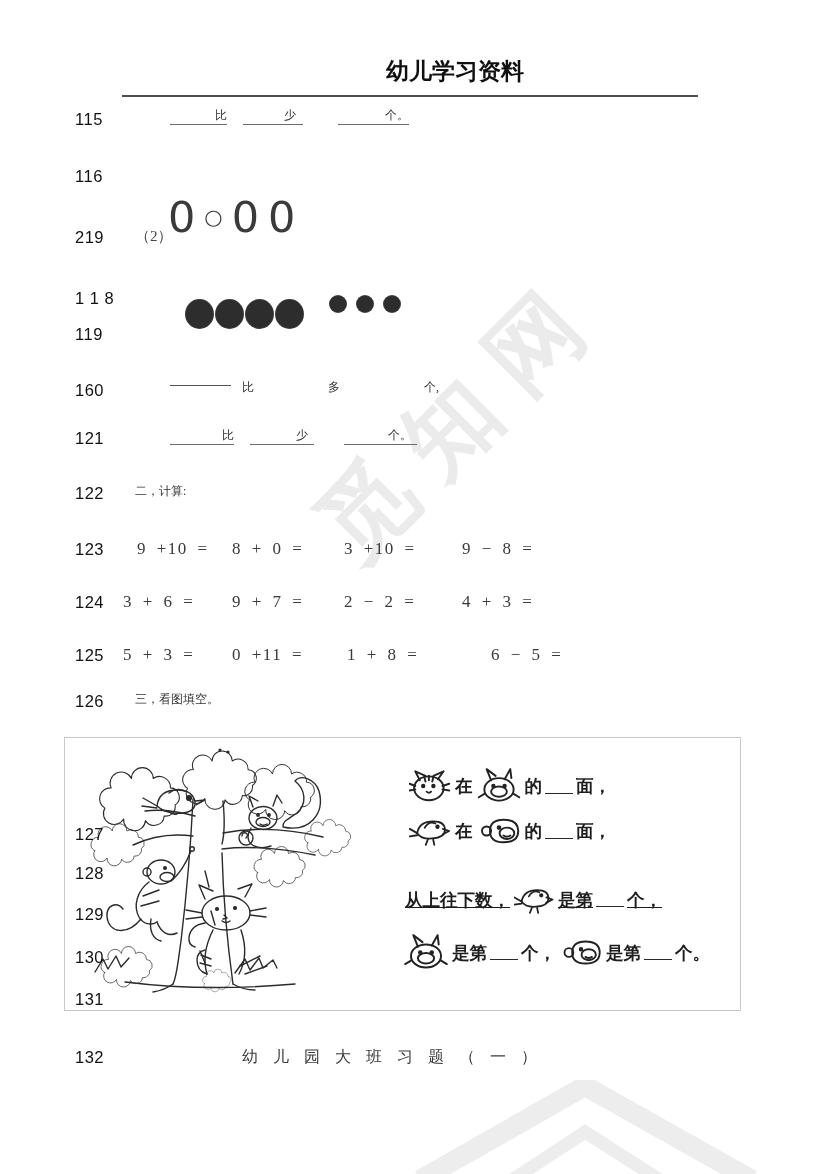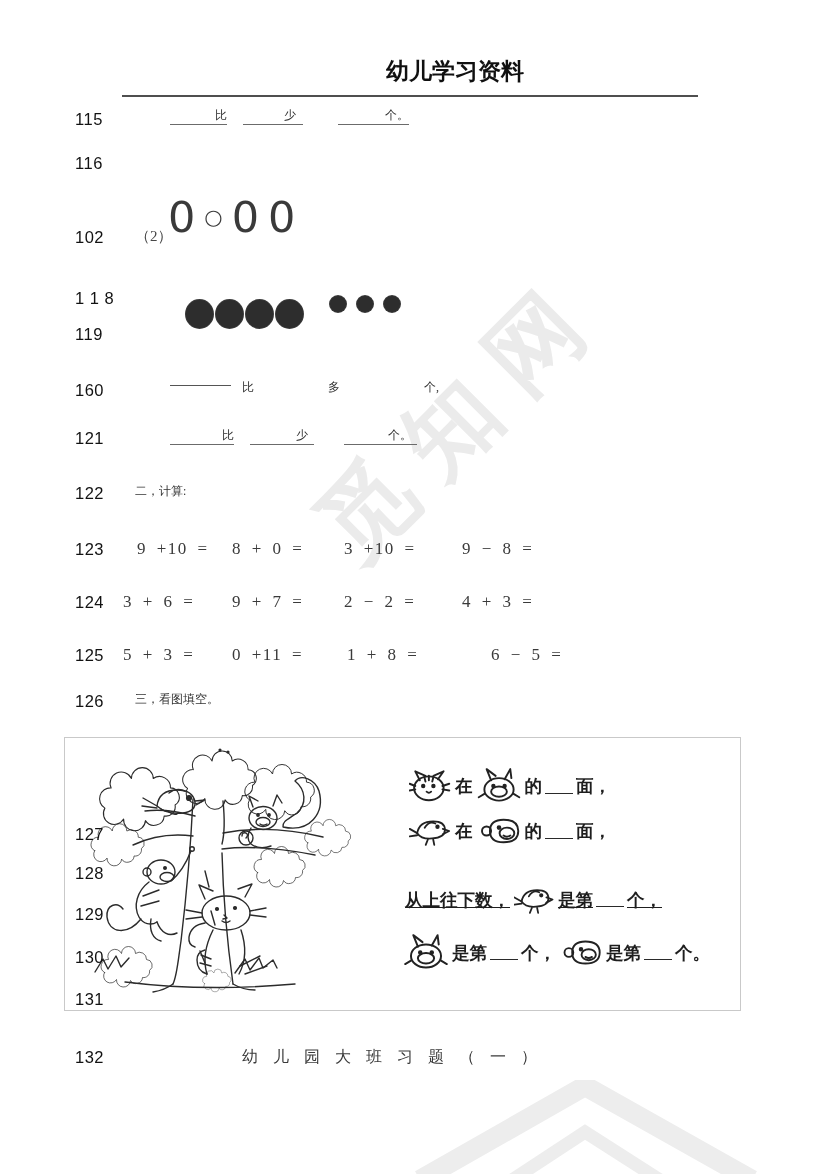--- a/index.html
+++ b/index.html
@@ -63,22 +63,22 @@
 
 <div class="page">
 
   <div class="wm">觅知网</div>
   <svg class="logo-svg" width="360" height="94" viewBox="0 0 360 94">
     <path d="M20,100 L185,6 L352,100" fill="none" stroke="#ededed" stroke-width="20"></path>
     <path d="M112,100 L185,52 L260,100" fill="none" stroke="#ededed" stroke-width="13"></path>
   </svg>
 
   <span class="ln" style="top:110px">115</span>
-  <span class="ln" style="top:154px">116</span>
-  <span class="ln" style="top:228px">102</span>
+  <span class="ln" style="top:167px">116</span>
+  <span class="ln" style="top:228px">219</span>
   <span class="ln" style="top:289px">1 1 8</span>
   <span class="ln" style="top:325px">119</span>
   <span class="ln" style="top:381px">160</span>
   <span class="ln" style="top:429px">121</span>
   <span class="ln" style="top:484px">122</span>
   <span class="ln" style="top:540px">123</span>
   <span class="ln" style="top:593px">124</span>
   <span class="ln" style="top:646px">125</span>
   <span class="ln" style="top:692px">126</span>
   <span class="ln" style="top:825px">127</span>

